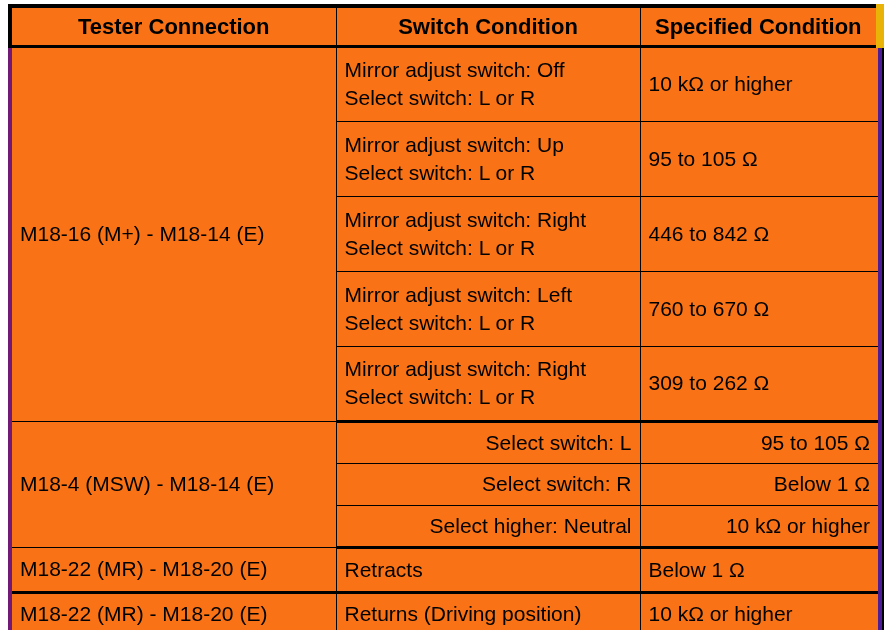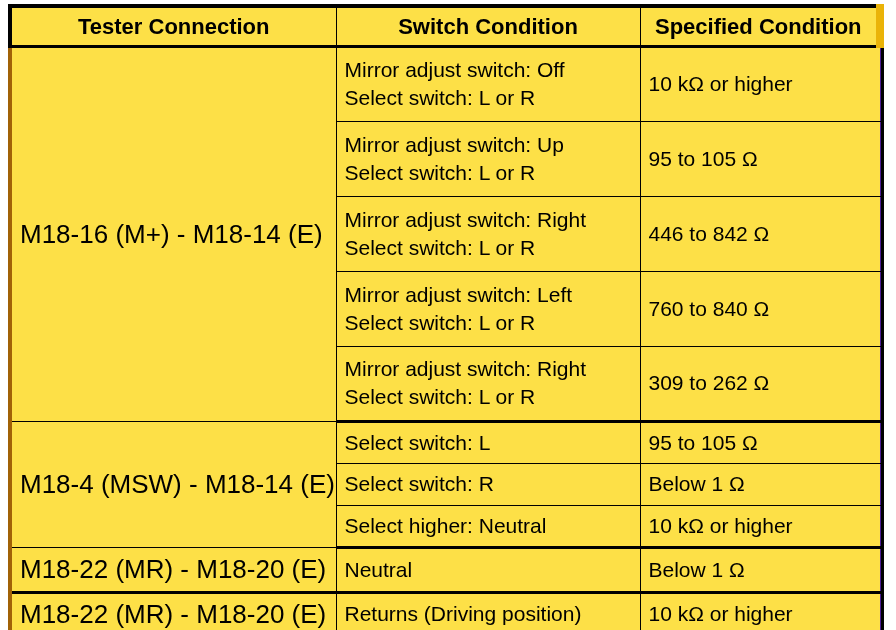--- a/index.html
+++ b/index.html
@@ -44,21 +44,21 @@
   }
 
   .spec-table td,
   .spec-table th {
     border: 1px solid #000000;
     padding: 0 8px;
     font-size: 21px;
     line-height: 1.32;
     vertical-align: middle;
     text-align: left;
-    background: #fde047;
+    background: #f97316;
     box-sizing: border-box;
   }
 
   
   col.c1 { width: 326px; }
   col.c2 { width: 304px; }
   col.c3 { width: 240px; }
 
   
   .spec-table thead th {
@@ -68,26 +68,26 @@
     border-bottom: 3px solid #000000;
     font-size: 22px;
     white-space: nowrap;
   }
   .spec-table thead th:first-child { border-left: 4px solid #000000; }
   .spec-table thead th:last-child  { border-right: 8px solid #eab308; }
   .spec-table thead tr th { border-top: 4px solid #000000; }
 
   
   td.conn {
-    border-left: 4px solid #a16207;
-    white-space: nowrap;
-    font-size: 26px;
+    border-left: 4px solid #701a75;
+    white-space: nowrap;
+    font-size: 21px;
   }
   td.last-col {
-    border-right: 1px solid #4c1d95;
+    border-right: 4px solid #4c1d95;
     white-space: nowrap;
     margin-left: 40px;
   }
 
   tr.group-end td {
     border-bottom: 3px solid #000000;
   }
   tr.table-end td {
     border-bottom: 4px solid #000000;
   }
@@ -97,20 +97,21 @@
     white-space: nowrap;
   }
 
   td.two-line {
     height: 75px;
     padding-top: 4px;
     padding-bottom: 4px;
   }
   td.one-line {
     height: 42px;
+    text-align: right;
   }
   td.tall-row {
     height: 45px;
   }
 </style>
 </head>
 <body>
 
 <div class="sheet">
 
@@ -154,21 +155,21 @@
           <span class="cond-line">Select switch: L or R</span>
         </td>
         <td class="last-col two-line">446 to 842 Ω</td>
       </tr>
 
       <tr>
         <td class="two-line">
           <span class="cond-line">Mirror adjust switch: Left</span>
           <span class="cond-line">Select switch: L or R</span>
         </td>
-        <td class="last-col two-line">760 to 840 Ω</td>
+        <td class="last-col two-line">760 to 670 Ω</td>
       </tr>
 
       <tr class="group-end">
         <td class="two-line">
           <span class="cond-line">Mirror adjust switch: Right</span>
           <span class="cond-line">Select switch: L or R</span>
         </td>
         <td class="last-col two-line">309 to 262 Ω</td>
       </tr>
 
@@ -183,21 +184,21 @@
         <td class="last-col one-line">Below 1 Ω</td>
       </tr>
 
       <tr class="group-end">
         <td class="one-line">Select higher: Neutral</td>
         <td class="last-col one-line">10 kΩ or higher</td>
       </tr>
 
       <tr class="group-end">
         <td class="conn tall-row">M18-22 (MR) - M18-20 (E)</td>
-        <td class="tall-row">Neutral</td>
+        <td class="tall-row">Retracts</td>
         <td class="last-col tall-row">Below 1 Ω</td>
       </tr>
 
       <tr class="table-end">
         <td class="conn tall-row">M18-22 (MR) - M18-20 (E)</td>
         <td class="tall-row">Returns (Driving position)</td>
         <td class="last-col tall-row">10 kΩ or higher</td>
       </tr>
 
     </tbody>

